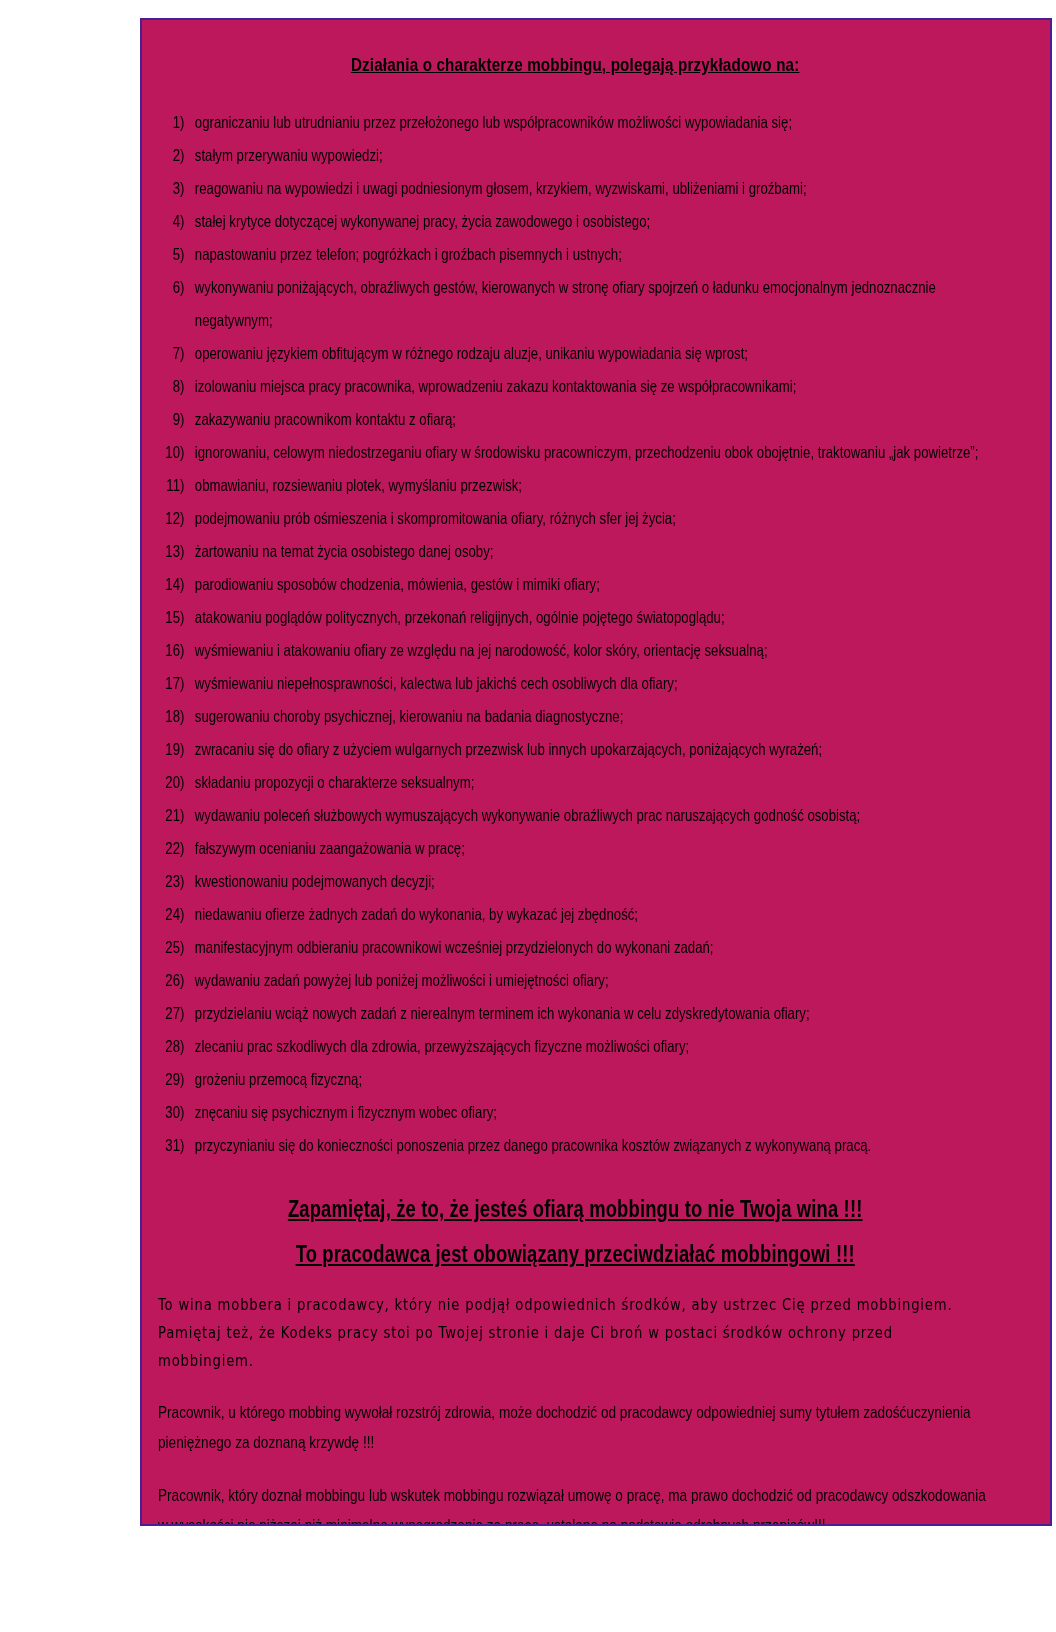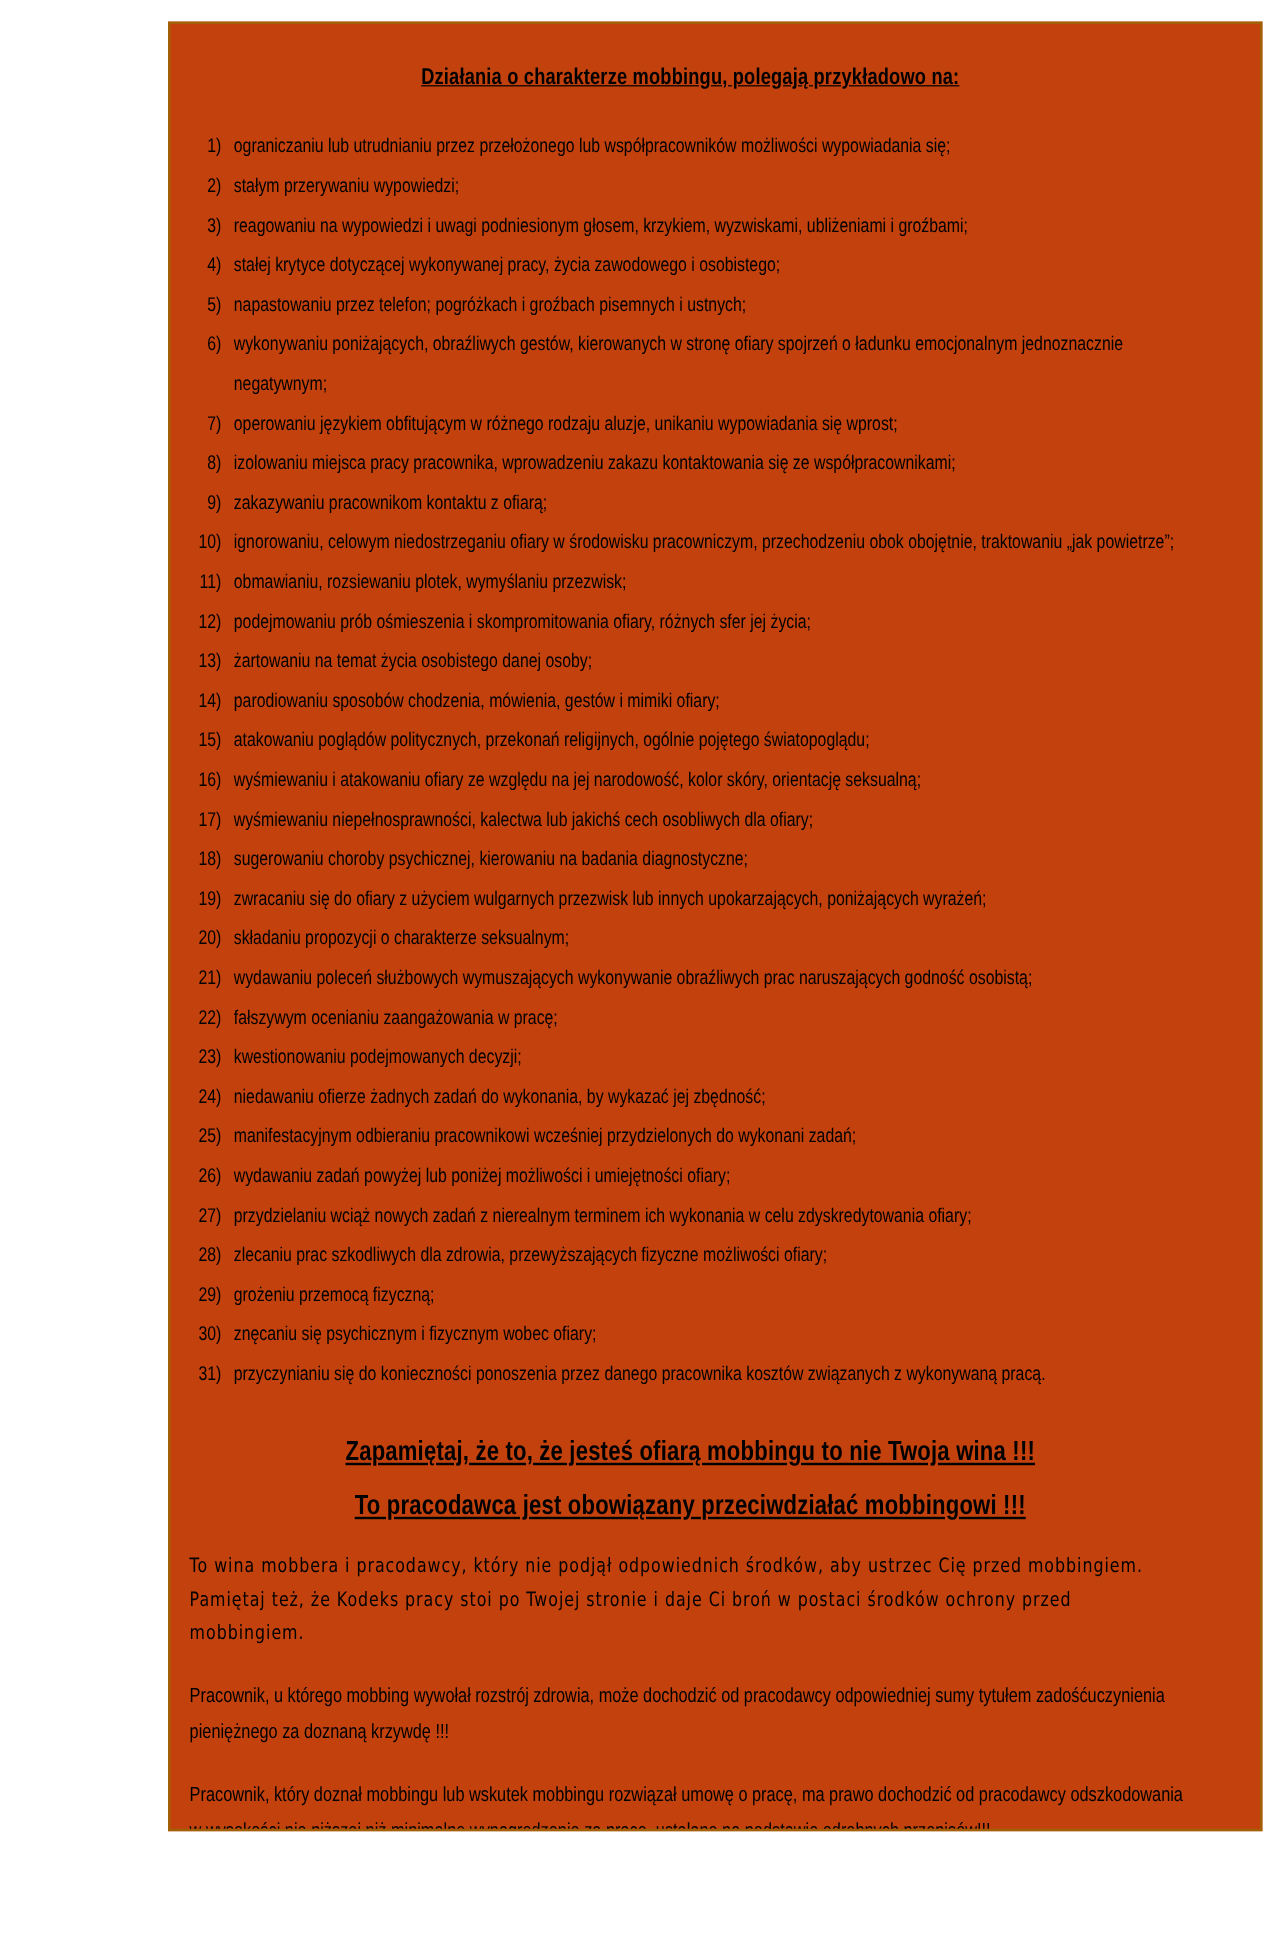--- a/index.html
+++ b/index.html
@@ -13,23 +13,23 @@
     position: relative;
     font-family: "Liberation Sans", sans-serif;
     color: #000000;
   }
   .frame {
     position: absolute;
     left: 140px;
     top: 18px;
     width: 912px;
     height: 1508px;
-    border: 2px solid #a16207;
+    border: 2px solid #4c1d95;
     box-sizing: border-box;
-    background: #c2410c;
+    background: #be185d;
     overflow: hidden;
   }
   
   .content {
     width: 1085px;
     transform: scaleX(0.80);
     transform-origin: 0 0;
     box-sizing: border-box;
     padding: 18px 22px 0 20px;
   }

